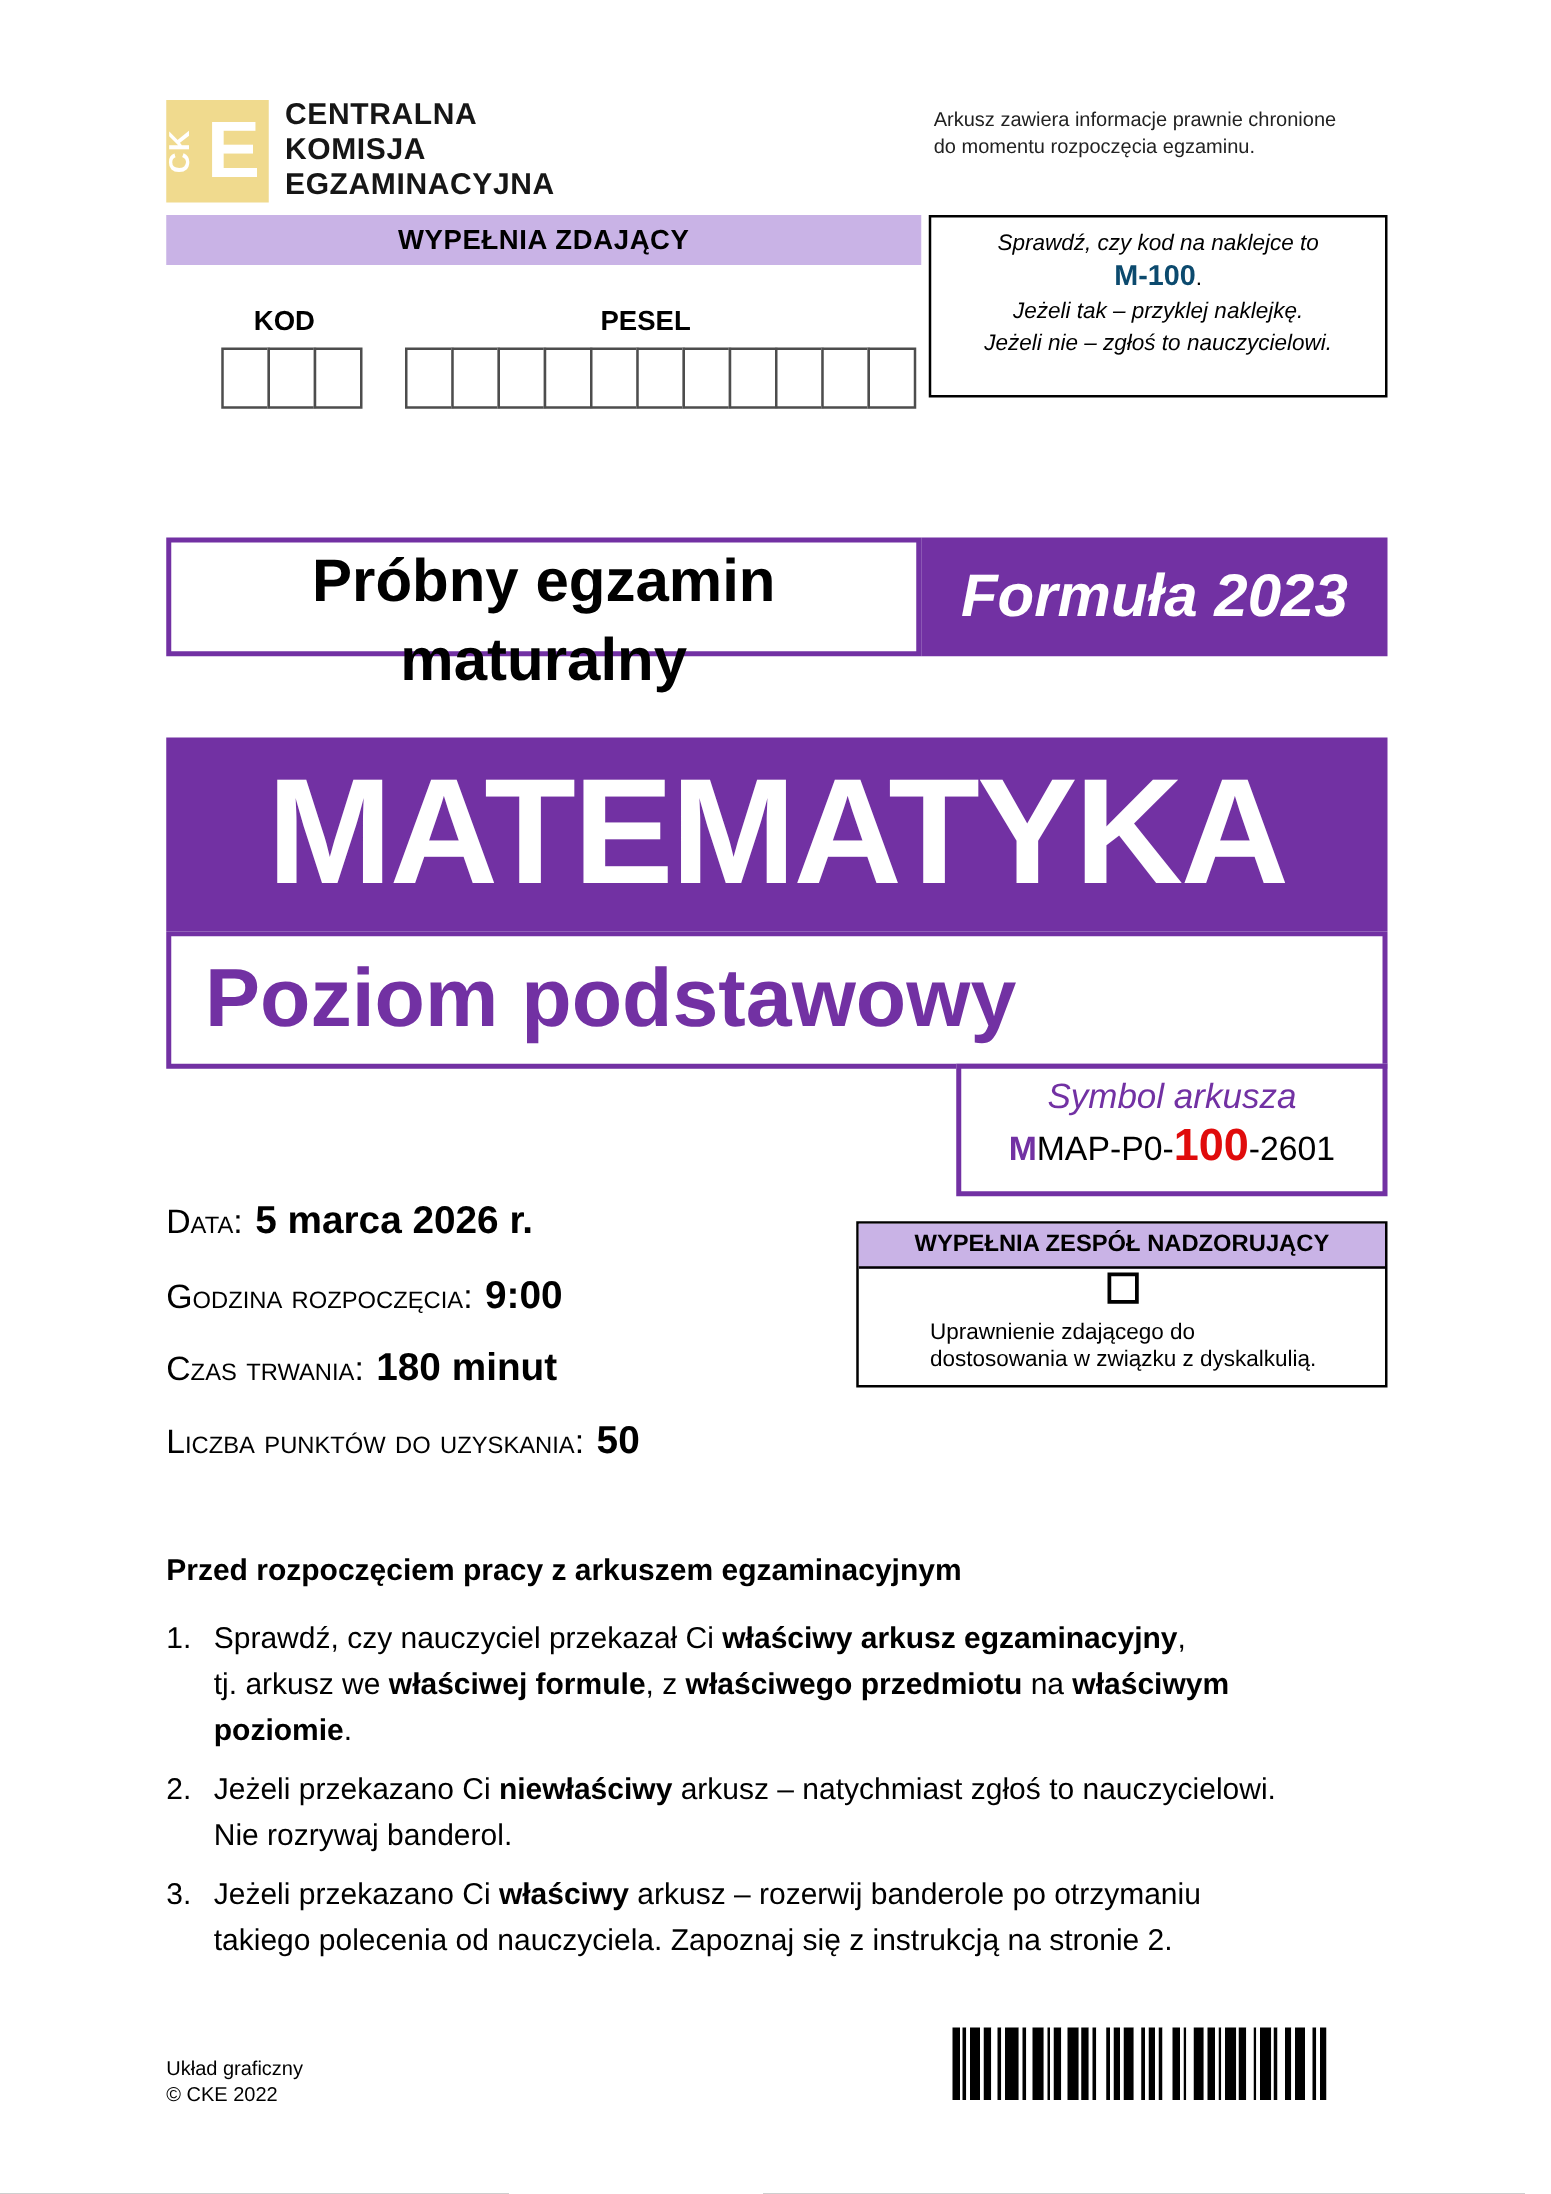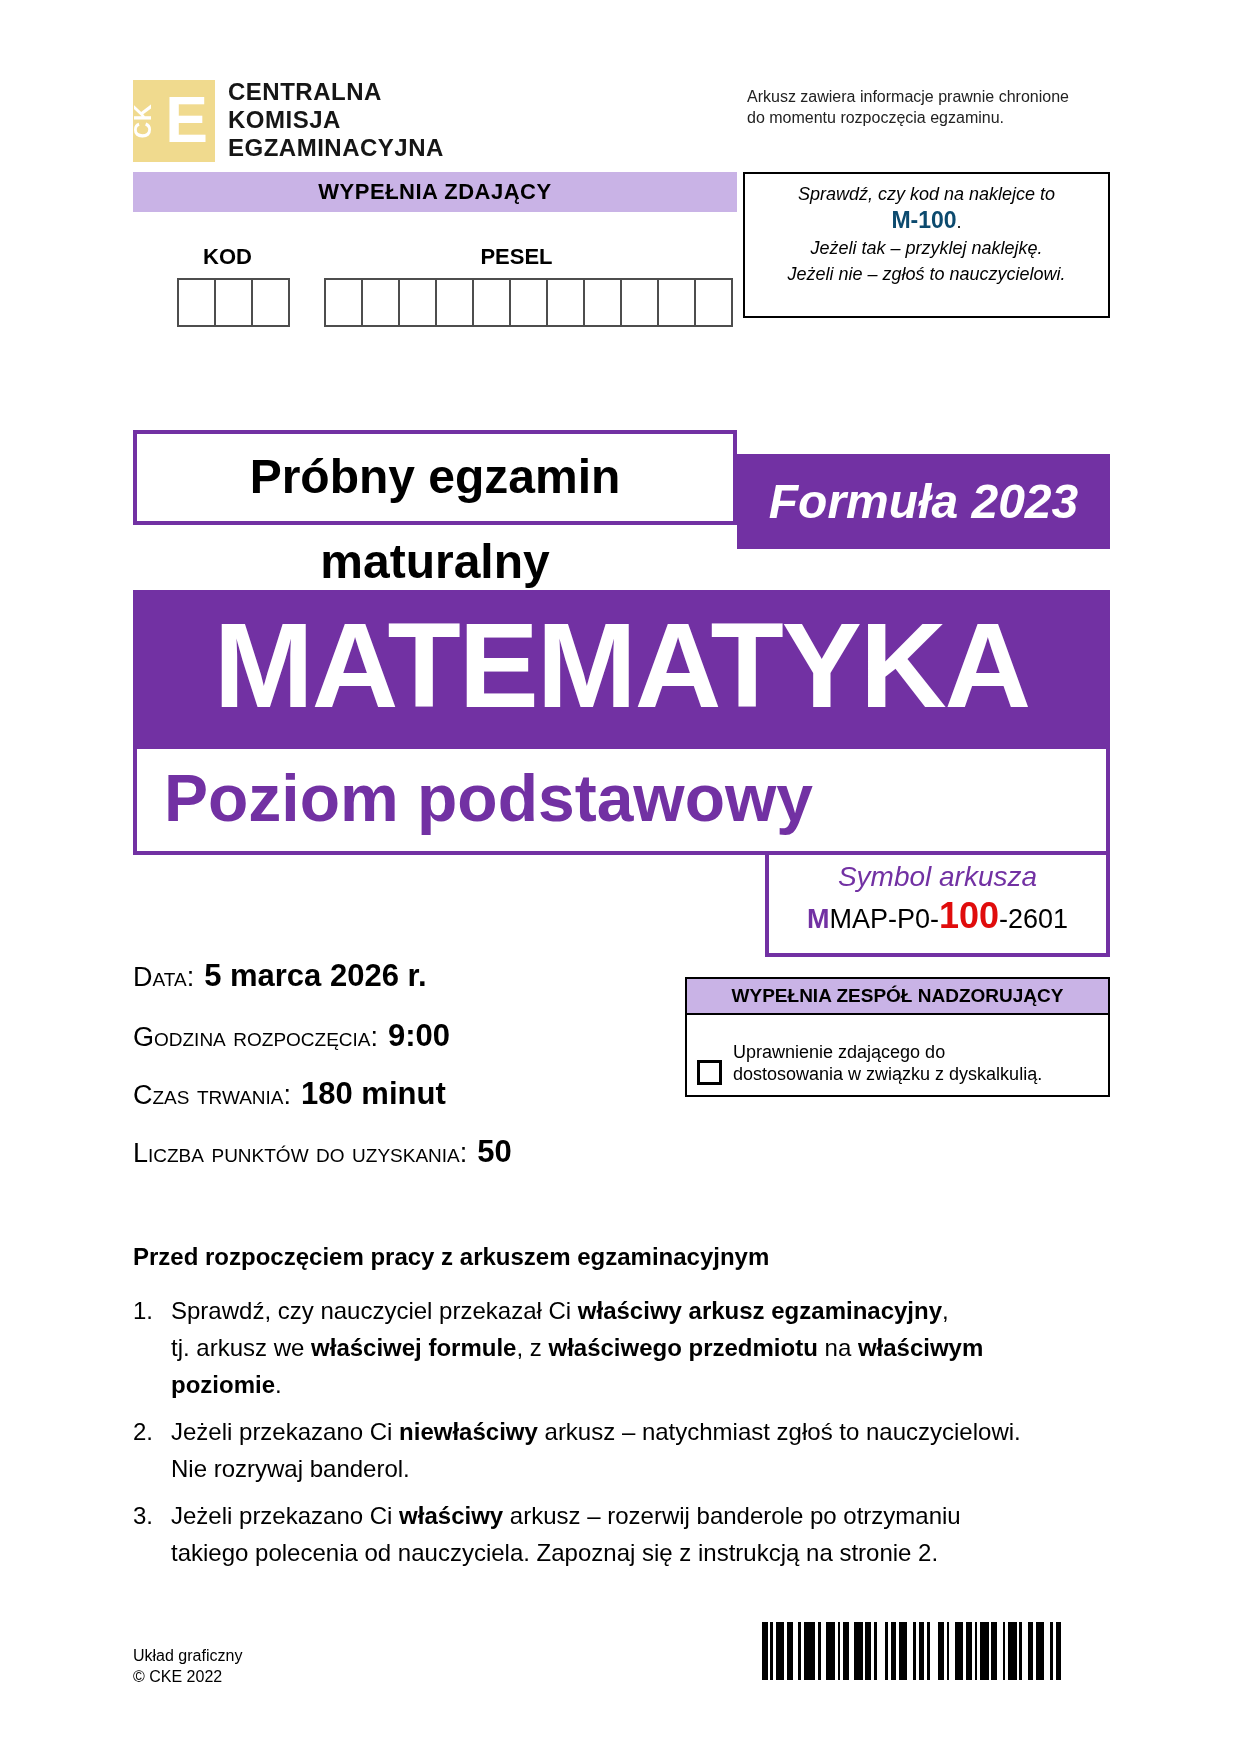--- a/index.html
+++ b/index.html
@@ -29,22 +29,22 @@
   .grid-label{position:absolute;font-size:22px;font-weight:bold;text-align:center;top:244px;}
   .grid-label.kod{left:175px;width:105px;}
   .grid-label.pesel{left:324px;width:385px;}
   .cellgrid{position:absolute;top:278px;display:flex;}
   .cellgrid.kod{left:177px;}
   .cellgrid.pesel{left:324px;}
   .cellgrid .cell{width:35px;height:45px;border:2px solid #4d4d4d;margin-left:-2px;background:#fff;box-sizing:content-box;}
   .cellgrid .cell:first-child{margin-left:0;}
   
   .hdr-left{position:absolute;left:133px;top:430px;width:604px;height:95px;box-sizing:border-box;
-    border:4px solid #7231a3;background:#fff;text-align:center;font-size:48px;font-weight:bold;line-height:85px;}
-  .hdr-right{position:absolute;left:737px;top:454px;width:373px;height:95px;box-sizing:border-box;
+    border:4px solid #7231a3;background:#fff;text-align:center;font-size:48px;font-weight:bold;line-height:63px;}
+  .hdr-right{position:absolute;left:737px;top:430px;width:373px;height:95px;box-sizing:border-box;
     background:#7231a3;color:#fff;text-align:center;font-size:48px;font-weight:bold;font-style:italic;line-height:95px;}
   
   .banner{position:absolute;left:133px;top:590px;width:977px;height:155px;background:#7231a3;
     color:#fff;font-size:120px;font-weight:bold;text-align:center;line-height:150px;letter-spacing:-2px;}
   .level-box{position:absolute;left:133px;top:745px;width:977px;height:110px;box-sizing:border-box;
     border:4px solid #7231a3;background:#fff;color:#7231a3;font-size:66px;font-weight:bold;
     line-height:98px;padding-left:27px;}
   
   .symbol-box{position:absolute;left:765px;top:851px;width:345px;height:106px;box-sizing:border-box;
     border:4px solid #7231a3;background:#fff;text-align:center;}
@@ -53,21 +53,21 @@
   .symbol-code .m{color:#7231a3;font-weight:bold;}
   .symbol-code .num{color:#e00c0c;font-weight:bold;font-size:36px;}
   
   .info-row{position:absolute;left:133px;white-space:nowrap;}
   .info-label{font-variant:small-caps;font-size:27px;}
   .info-value{font-weight:bold;font-size:31px;margin-left:10px;}
   
   .super-box{position:absolute;left:685px;top:977px;width:425px;box-sizing:border-box;border:2px solid #000;background:#fff;}
   .super-head{background:#c9b3e6;border-bottom:2px solid #000;font-weight:bold;font-size:19px;
     text-align:center;padding:6px 0;}
-  .super-body{display:flex;align-items:flex-end;gap:11px;padding:26px 8px 10px 10px;}
+  .super-body{display:flex;align-items:center;gap:11px;padding:3px 8px 10px 10px;flex-direction:column;}
   .super-check{width:25px;height:25px;border:3px solid #000;flex-shrink:0;box-sizing:border-box;background:#fff;}
   .super-text{font-size:18px;line-height:22px;white-space:pre-line;}
   
   .instr-head{position:absolute;left:133px;top:1243px;font-size:24px;font-weight:bold;}
   .instr-list{position:absolute;left:133px;top:1292px;width:900px;font-size:24px;line-height:37px;}
   .instr-item{display:flex;margin-bottom:10px;}
   .instr-num{width:38px;flex-shrink:0;}
   .instr-body{white-space:pre-wrap;}
   .instr-body .b{font-weight:bold;}
   

